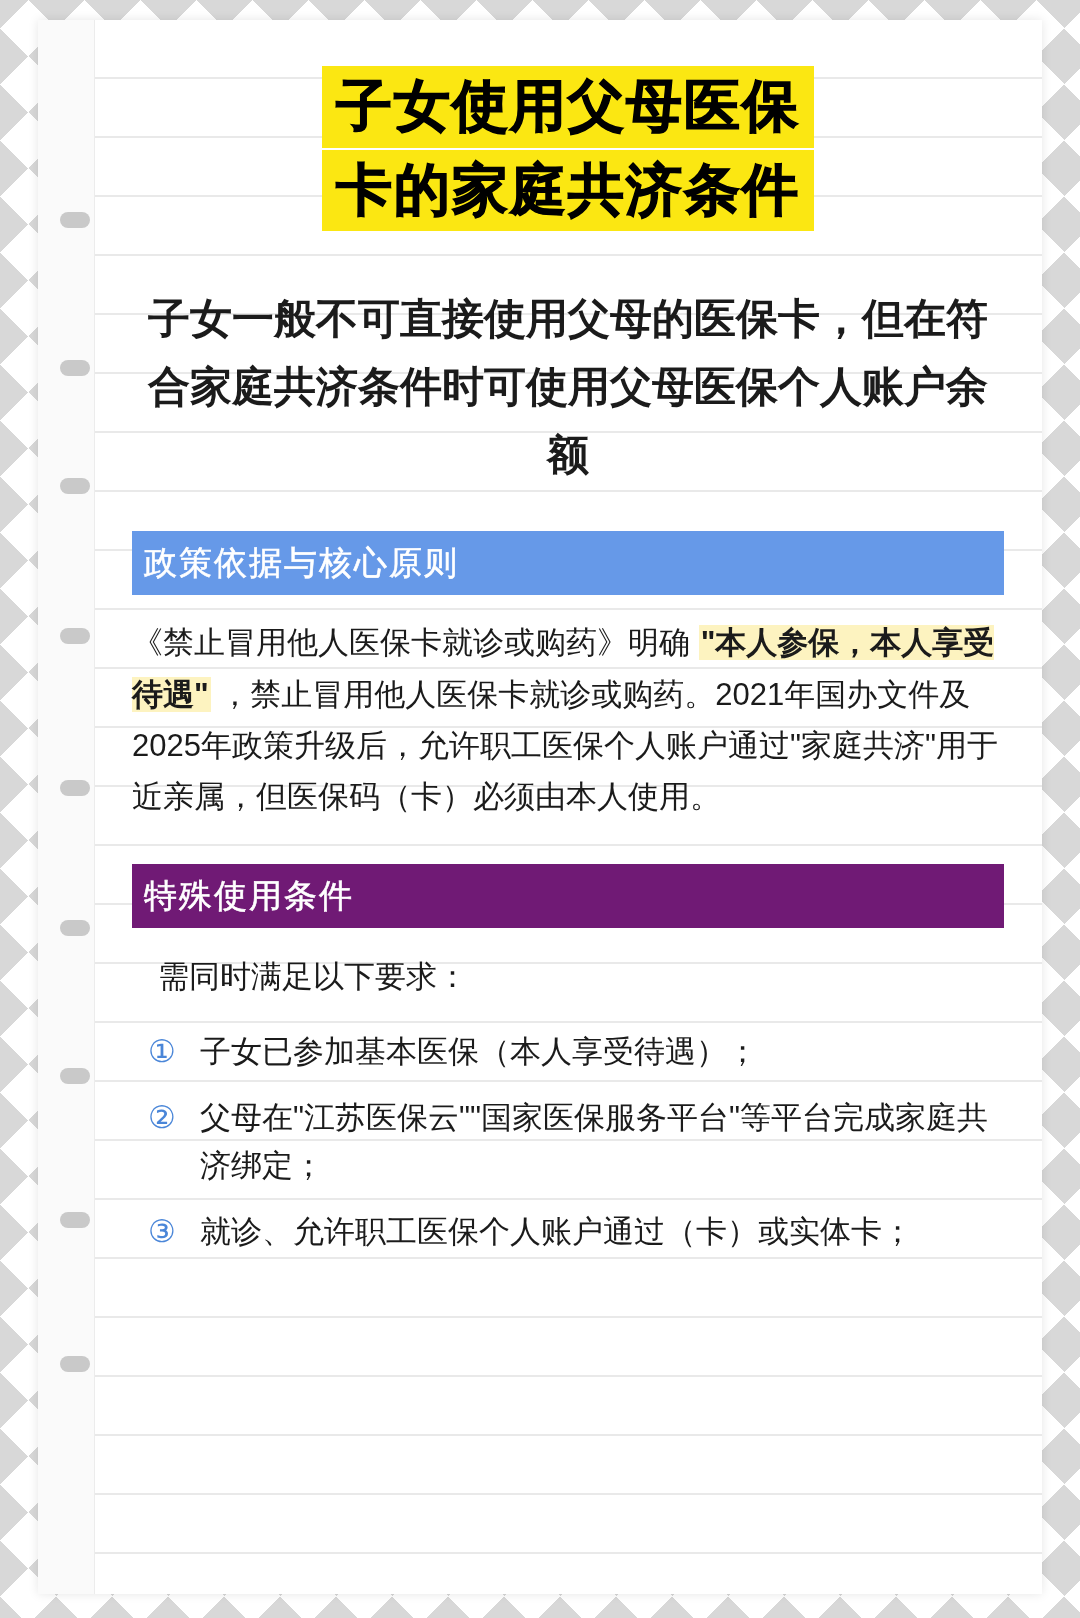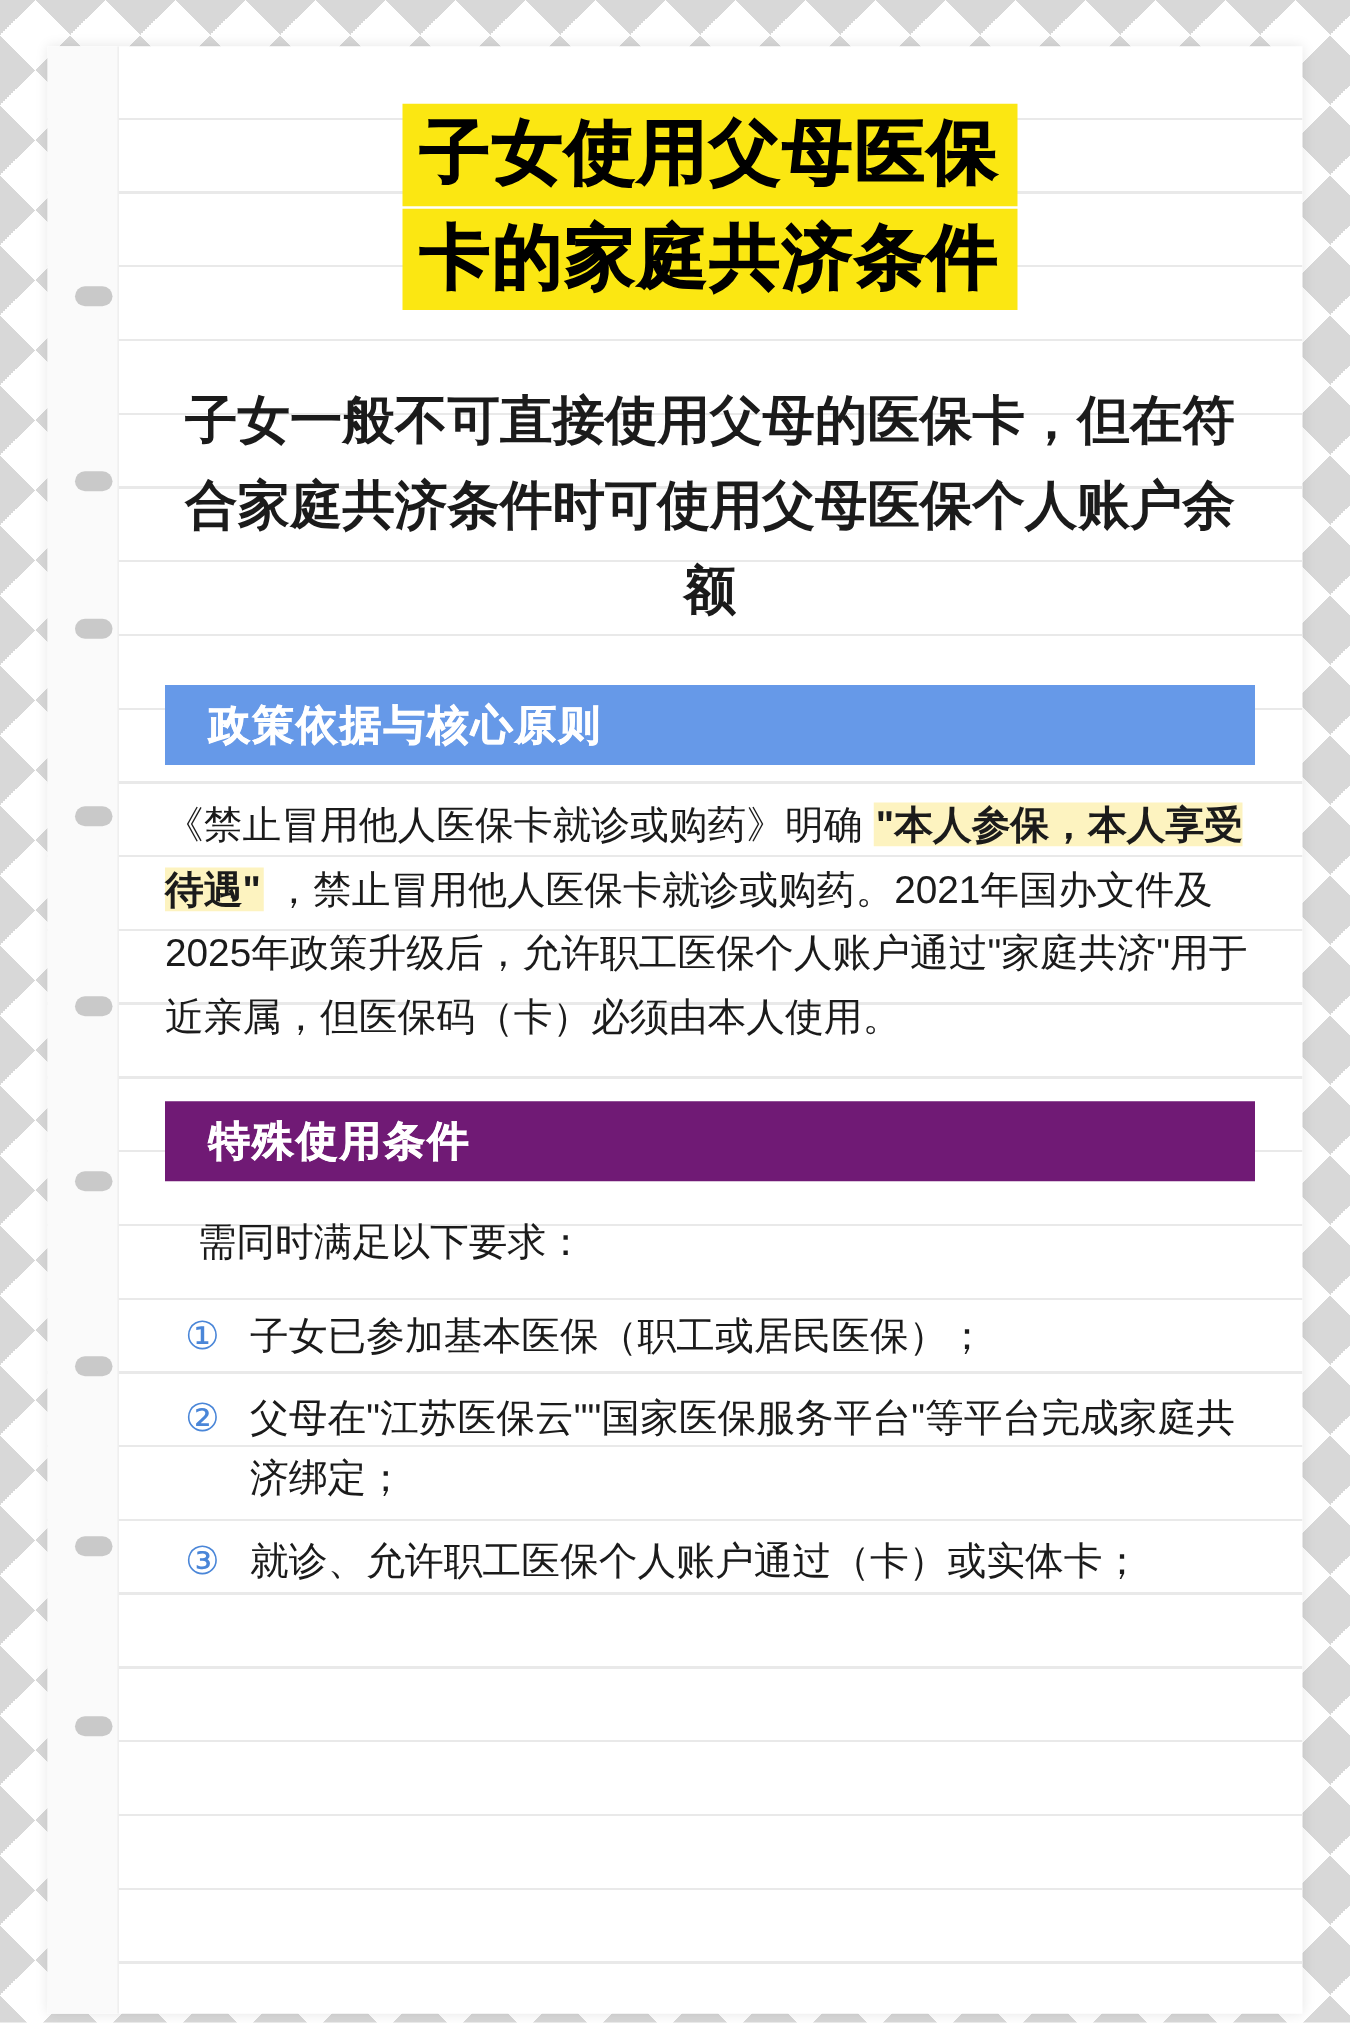--- a/index.html
+++ b/index.html
@@ -26,21 +26,21 @@
       linear-gradient(315deg, #d8d8d8 25%, transparent 25%),
       linear-gradient(45deg,  #d8d8d8 25%, transparent 25%);
     background-size: 56px 56px;
     background-position: 0 0, 0 0, 0 0, 0 0;
   }
 
   
   .page {
     position: absolute;
     left: 38px;
-    top: 37px;
+    top: 20px;
     width: 1004px;
     height: 1574px;
     background: #ffffff;
     box-shadow: 0 0 10px rgba(0,0,0,0.10);
     overflow: hidden;
   }
   
   .rules {
     position: absolute;
     inset: 0;
@@ -111,25 +111,25 @@
     text-align: center;
     padding: 0 12px;
   }
 
   
   .banner {
     margin-top: 42px;
     height: 64px;
     display: flex;
     align-items: center;
-    padding: 0 35px;
+    padding: 0 12px;
     box-sizing: border-box;
     color: #ffffff;
     font-size: 33px;
-    font-weight: 700;
+    font-weight: 400;
     letter-spacing: 2px;
     font-family: "DejaVu Sans", "Liberation Sans", sans-serif;
     -webkit-text-stroke: 0.6px #fff;
   }
   .banner.blue  { background: #6699e8; }
   .banner.green { background: #701a75; }
 
   
   .para {
     margin-top: 22px;
@@ -215,21 +215,21 @@
 
     <div class="banner green">
       <span>特殊使用条件</span>
     </div>
 
     <div class="sub-lead">需同时满足以下要求：</div>
 
     <div class="list">
       <div class="list-item">
         <div class="num">①</div>
-        <div class="li-text">子女已参加基本医保（职工或居民医保）；</div>
+        <div class="li-text">子女已参加基本医保（本人享受待遇）；</div>
       </div>
       <div class="list-item">
         <div class="num">②</div>
         <div class="li-text">父母在"江苏医保云""国家医保服务平台"等平台完成家庭共济绑定；</div>
       </div>
       <div class="list-item">
         <div class="num">③</div>
         <div class="li-text">就诊、允许职工医保个人账户通过（卡）或实体卡；</div>
       </div>
     </div>

